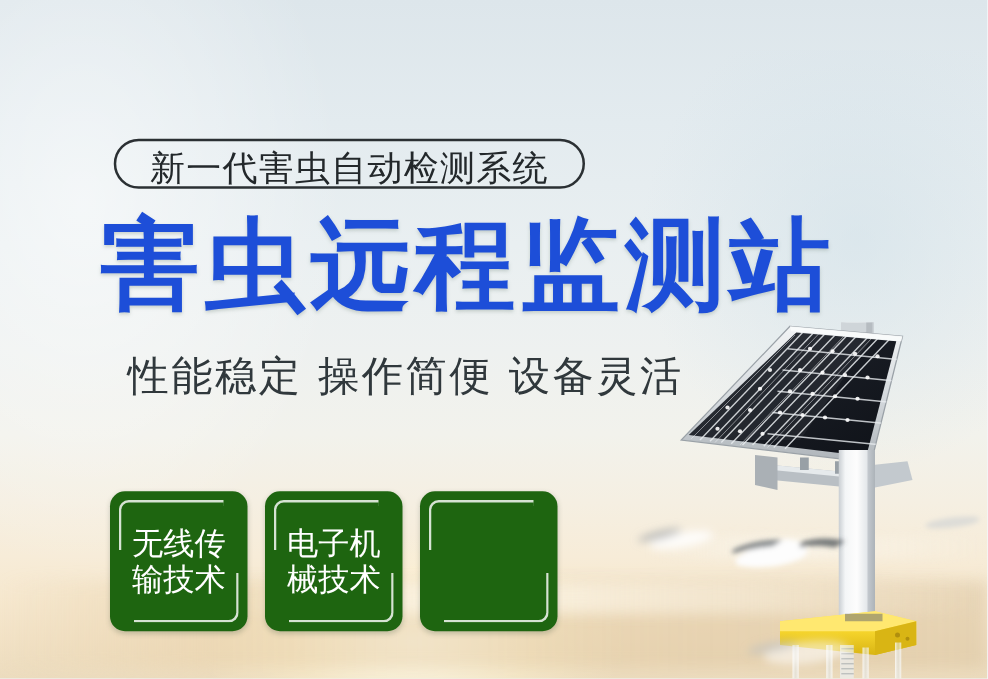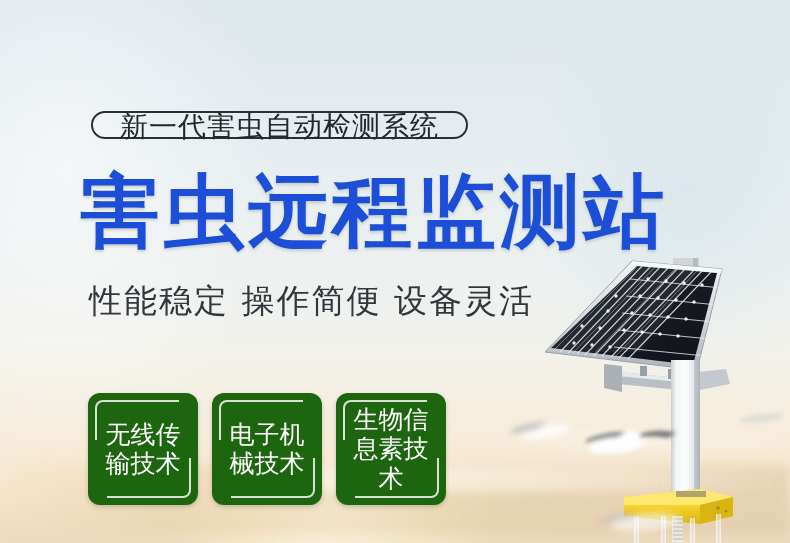--- a/index.html
+++ b/index.html
@@ -79,26 +79,26 @@
     filter: blur(4px);
   }
 
   
   .station { position: absolute; left: 0; top: 0; width: 790px; height: 543px; }
 
   
   .badge {
     position: absolute;
     left: 91px; top: 111px;
-    width: 377px; height: 28px;
+    width: 377px; height: 40px;
     border: 2px solid #2b3033;
     border-radius: 23px;
     box-sizing: border-box;
     display: flex;
-    align-items: flex-start;
+    align-items: flex-end;
     justify-content: center;
   }
   .badge-text {
     font-size: 28px;
     letter-spacing: 1px;
     color: #23282b;
     line-height: 1;
     white-space: nowrap;
     font-family: "DejaVu Sans", "Liberation Sans", sans-serif;
   }
@@ -113,21 +113,21 @@
     letter-spacing: 4px;
     line-height: 1;
     white-space: nowrap;
     text-shadow: 0 2px 3px rgba(120,140,130,0.35);
     font-family: "DejaVu Sans", "Liberation Sans", sans-serif;
   }
 
   
   .subtitle {
     position: absolute;
-    left: 89px; top: 281px;
+    left: 102px; top: 281px;
     font-size: 33px;
     color: #30383c;
     letter-spacing: 2px;
     line-height: 1.2;
     white-space: nowrap;
     font-family: "DejaVu Sans", "Liberation Sans", sans-serif;
   }
 
   
   .tags {
@@ -379,17 +379,16 @@
       <span class="tag-label">无线传输技术</span>
     </div>
     <div class="tag">
       <span class="corner-tl"></span>
       <span class="corner-br"></span>
       <span class="tag-label">电子机械技术</span>
     </div>
     <div class="tag">
       <span class="corner-tl"></span>
       <span class="corner-br"></span>
-      <span class="tag-label">生物信息素技术</span>
     </div>
   </div>
 
 </div>
 
 </body></html>

